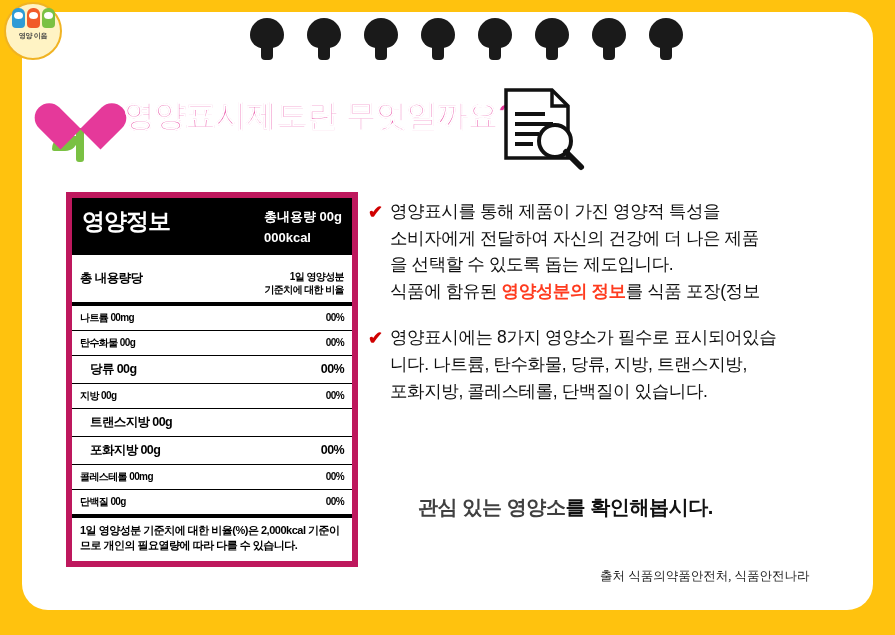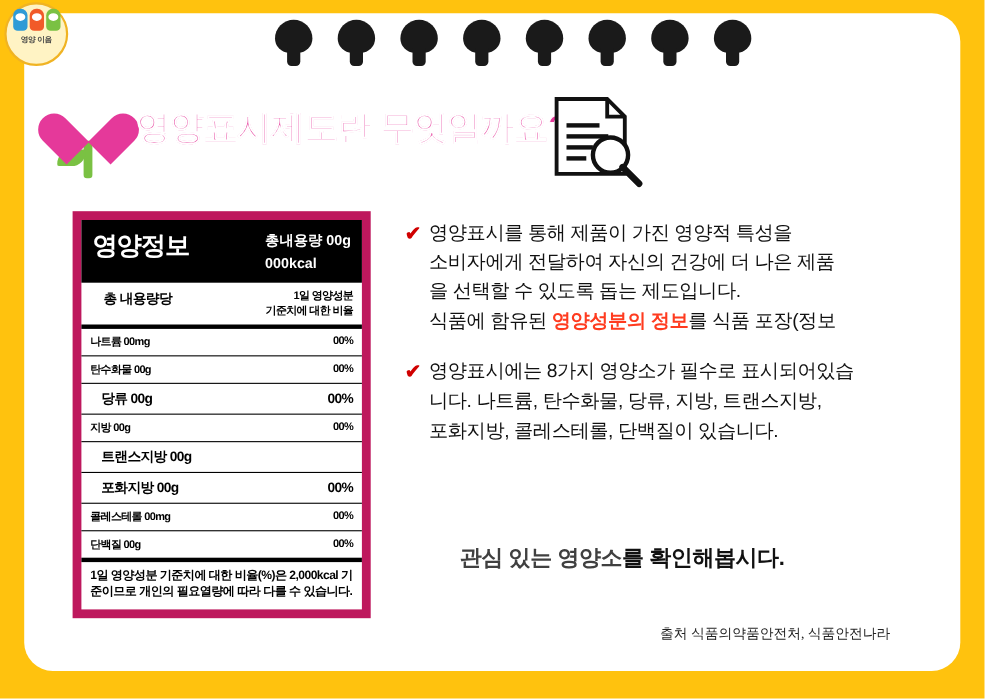--- a/index.html
+++ b/index.html
@@ -185,23 +185,23 @@
     left: 498px;
     top: 86px;
     width: 90px;
     height: 88px;
   }
   
   .nutri {
     position: absolute;
     left: 66px;
     top: 192px;
-    width: 271px;
+    width: 292px;
     background: #FFFFFF;
-    border: 8px solid #be185d;
+    border: 6px solid #be185d;
     box-sizing: border-box;
     font-family: "Liberation Sans", sans-serif;
   }
   .nutri-head {
     background: #000000;
     color: #FFFFFF;
     padding: 8px 10px 6px 10px;
     display: flex;
     justify-content: space-between;
     align-items: flex-start;
@@ -224,22 +224,21 @@
     padding: 5px 8px;
     border-top: 1px solid #000000;
     font-size: 10px;
     font-weight: bold;
     letter-spacing: -0.6px;
   }
   .nutri-row.serving {
     font-size: 12.5px;
     align-items: flex-start;
     border-top: none;
-    padding-top: 6px;
-    margin-left: 12px;
+    padding-top: 15px;
   }
   .nutri-row.serving .right {
     text-align: right;
     font-size: 10px;
     line-height: 1.35;
   }
   .nutri-row.thick { border-top: 4px solid #000000; }
   .nutri-row.indent { padding-left: 18px; font-size: 12.5px; }
   .nutri-foot {
     border-top: 4px solid #000000;

